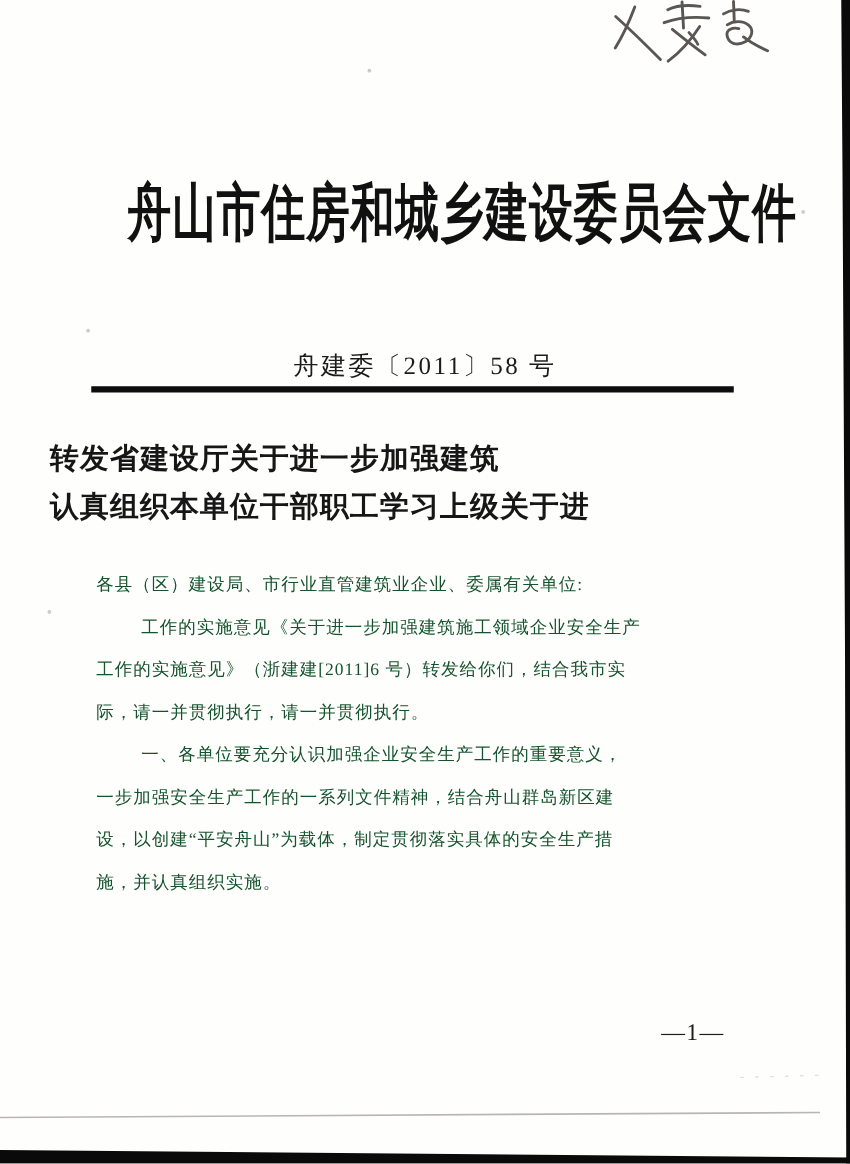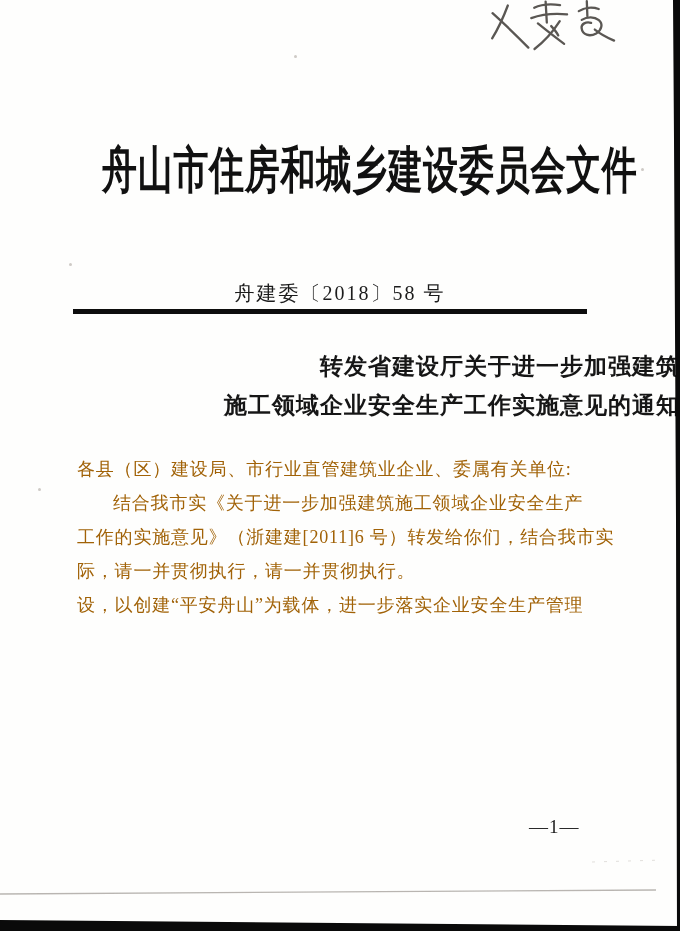--- a/index.html
+++ b/index.html
@@ -36,32 +36,32 @@
     font-size:20px;line-height:24px;
     letter-spacing:2px;
     color:#1c1c1c;
   }
   .header-rule{
     position:absolute;top:309px;left:73px;width:514px;height:5px;
     background:#0d0d0d;
   }
   .doc-title{
     position:absolute;top:347px;left:0;right:0;
-    text-align:right;
+    text-align:left;
     font-weight:bold;
     font-size:23px;line-height:39px;
     letter-spacing:1px;
     color:#161616;
     margin-left:40px;
   }
   .body-text{
     position:absolute;top:452px;left:77px;width:512px;
-    font-size:18px;line-height:34px;
+    font-size:14px;line-height:34px;
     letter-spacing:0.8px;
-    color:#a16207;
+    color:#14532d;
   }
   .body-line{white-space:nowrap;}
   .body-line.indent{padding-left:36px;}
   .page-number{
     position:absolute;top:816px;left:529px;
     font-size:19px;letter-spacing:1px;
     color:#1c1c1c;
   }
   .scan-artifacts{
     position:absolute;inset:0;pointer-events:none;
@@ -90,35 +90,38 @@
         <path d="M92,14 C98,11 106,11 112,14"></path>
         <path d="M101,5 L100,20"></path>
         <path d="M94,23 C100,20 107,21 111,25 C115,29 113,35 107,38 C100,41 93,38 93,31 C93,27 98,25 103,27"></path>
         <path d="M106,34 C111,39 117,43 124,47"></path>
       </g>
     </svg>
   </div>
 
   <div class="agency-header">舟山市住房和城乡建设委员会文件</div>
 
-  <div class="doc-number">舟建委〔2018〕58 号</div>
+  <div class="doc-number">舟建委〔2011〕58 号</div>
 
   <div class="header-rule"></div>
 
   <div class="doc-title">
     <div>转发省建设厅关于进一步加强建筑</div>
-    <div>施工领域企业安全生产工作实施意见的通知</div>
+    <div>认真组织本单位干部职工学习上级关于进</div>
   </div>
 
   <div class="body-text">
     <div class="body-line">各县（区）建设局、市行业直管建筑业企业、委属有关单位:</div>
-    <div class="body-line indent">结合我市实《关于进一步加强建筑施工领域企业安全生产</div>
+    <div class="body-line indent">工作的实施意见《关于进一步加强建筑施工领域企业安全生产</div>
     <div class="body-line">工作的实施意见》（浙建建[2011]6 号）转发给你们，结合我市实</div>
     <div class="body-line">际，请一并贯彻执行，请一并贯彻执行。</div>
-    <div class="body-line">设，以创建“平安舟山”为载体，进一步落实企业安全生产管理</div>
+    <div class="body-line indent">一、各单位要充分认识加强企业安全生产工作的重要意义，</div>
+    <div class="body-line">一步加强安全生产工作的一系列文件精神，结合舟山群岛新区建</div>
+    <div class="body-line">设，以创建“平安舟山”为载体，制定贯彻落实具体的安全生产措</div>
+    <div class="body-line">施，并认真组织实施。</div>
   </div>
 
   <div class="page-number">—1—</div>
 
   <svg class="scan-artifacts" width="680" height="931" viewBox="0 0 680 931">
     <polygon points="673,0 680,0 680,931 677,931 676,520 674,140" fill="#0a0a0a"></polygon>
     <polygon points="0,920 680,926 680,931 0,931" fill="#0a0a0a"></polygon>
     <line x1="0" y1="894" x2="656" y2="890" stroke="#a8a49f" stroke-width="1.3" opacity="0.8"></line>
     <line x1="592" y1="862" x2="664" y2="860" stroke="#c9c5c0" stroke-width="1" opacity="0.55" stroke-dasharray="3 9"></line>
   </svg>

